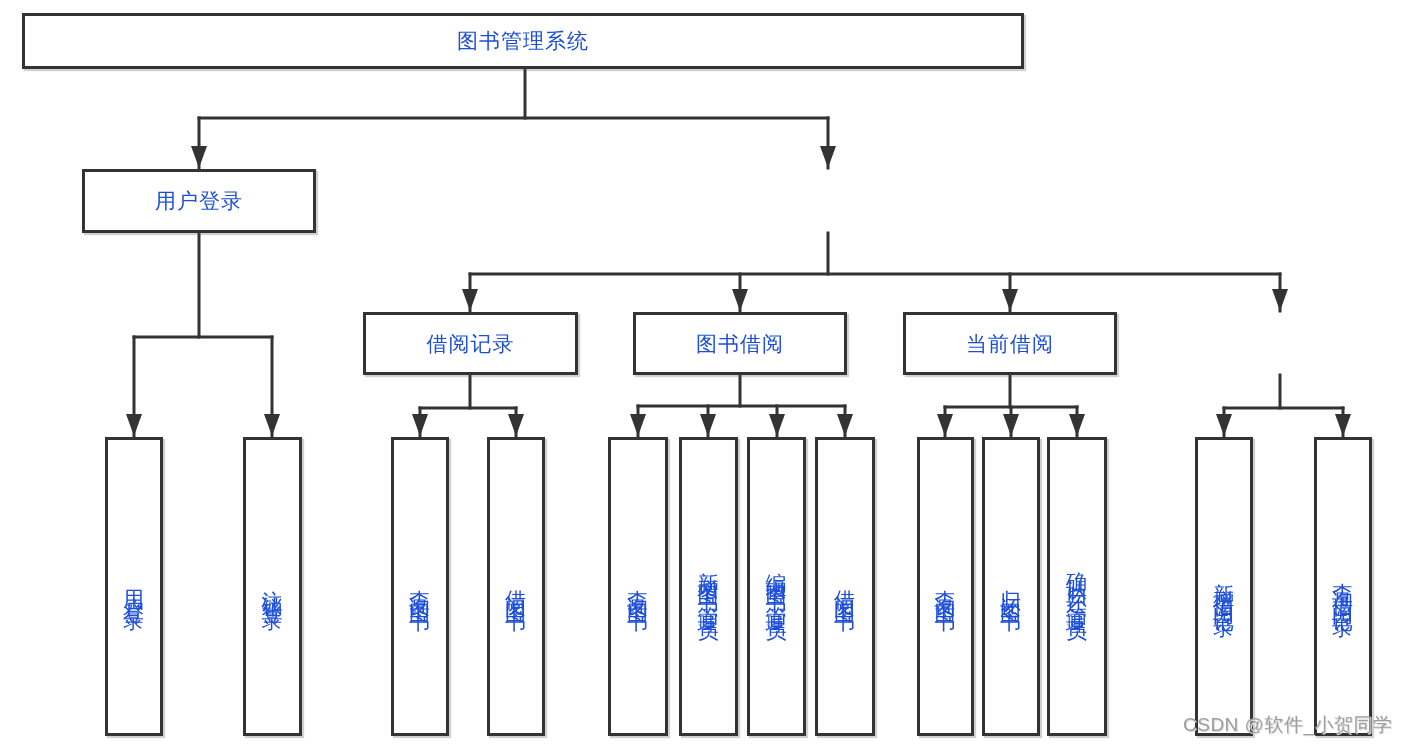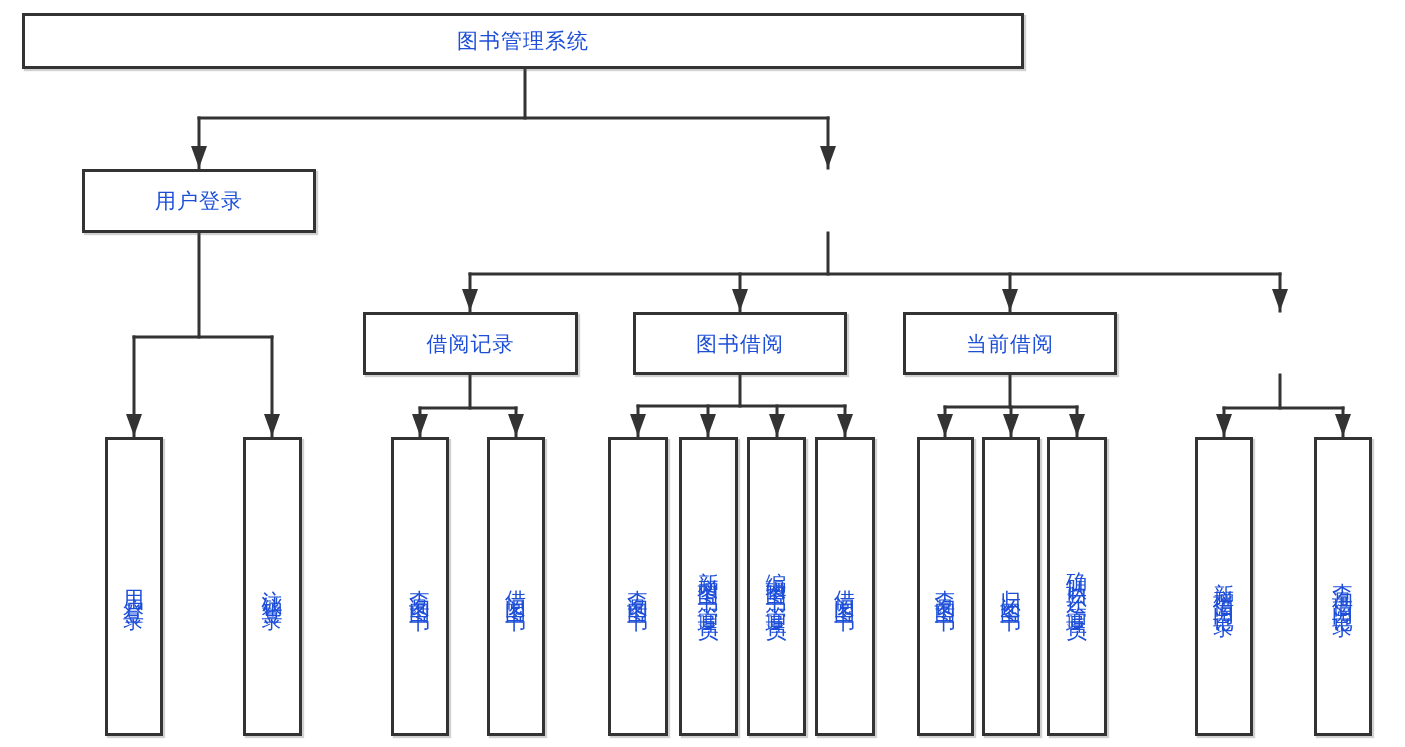--- a/index.html
+++ b/index.html
@@ -132,14 +132,15 @@
   <div class="box v-box" style="left:747px; top:437px; width:59px; height:299px;">编辑图书（管理员）</div>
   <div class="box v-box" style="left:815px; top:437px; width:60px; height:299px;">借阅图书</div>
 
   <div class="box v-box" style="left:917px; top:437px; width:57px; height:299px;">查询图书</div>
   <div class="box v-box" style="left:982px; top:437px; width:58px; height:299px;">归还图书</div>
   <div class="box v-box" style="left:1047px; top:437px; width:60px; height:299px;">确认归还（管理员）</div>
 
   <div class="box v-box" style="left:1195px; top:437px; width:58px; height:299px;">新增借阅记录</div>
   <div class="box v-box" style="left:1314px; top:437px; width:58px; height:299px;">查询借阅记录</div>
 
+  <div class="watermark">CSDN @软件_小贺同学</div>
 
 </div>
 
 </body></html>

